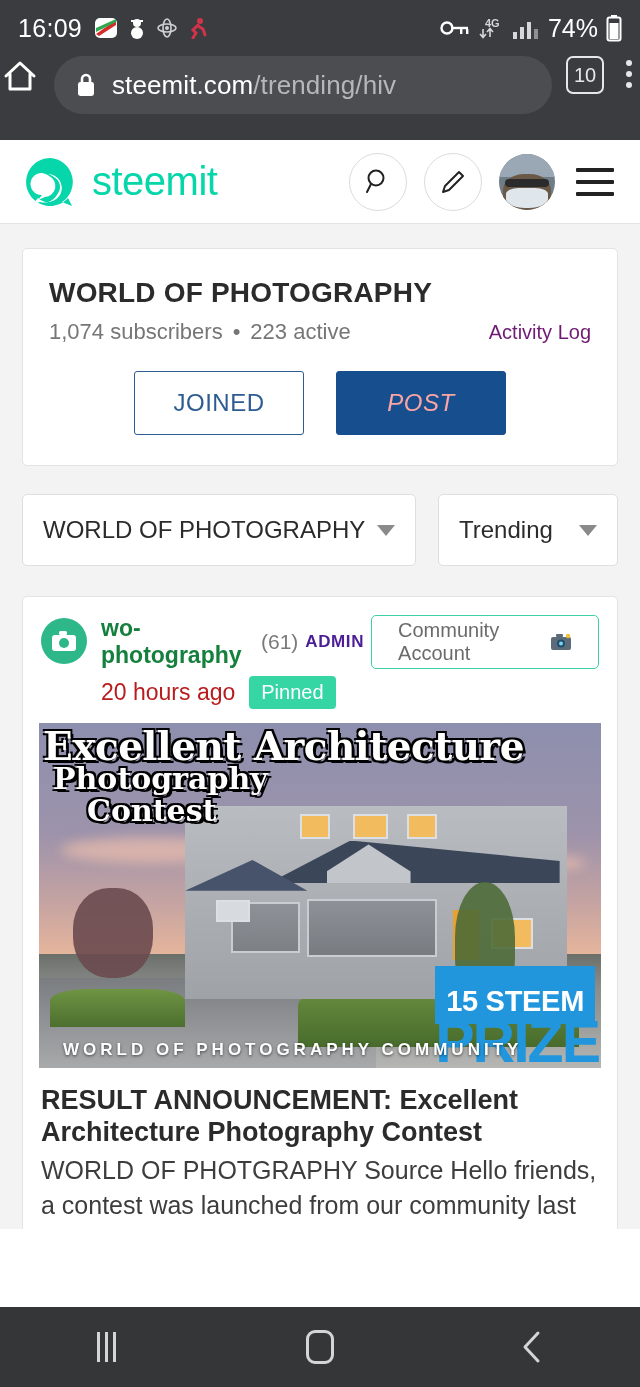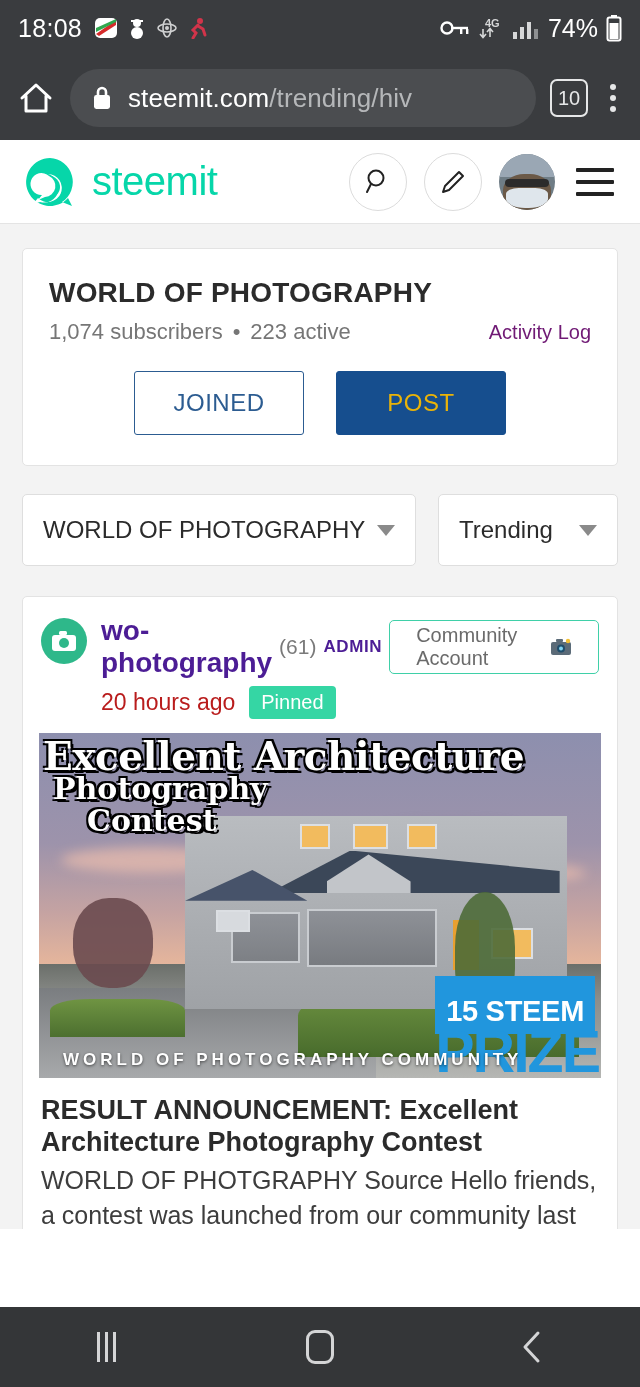--- a/index.html
+++ b/index.html
@@ -18,21 +18,21 @@
   }
   .sb-time { font-size: 25px; letter-spacing: .3px; font-weight: 400; }
   .sb-left-icons { display: flex; align-items: center; gap: 9px; margin-left: 12px; }
   .sb-right { margin-left: auto; display: flex; align-items: center; gap: 8px; }
   .sb-battery-text { font-size: 25px; }
   .ic { display: inline-block; line-height: 0; }
 
   
   .browserbar {
     height: 84px; background: #3a3c3f;
-    display: flex; align-items: center; padding: 0 16px; gap: 14px;
+    display: flex; align-items: flex-start; padding: 0 0; gap: 14px;
   }
   .omnibox {
     flex: 1; height: 58px; background: #4b4d50; border-radius: 29px;
     display: flex; align-items: center; padding: 0 20px; gap: 14px; overflow: hidden;
   }
   .url { font-size: 26px; color: #ffffff; white-space: nowrap; letter-spacing: .1px; }
   .url .dim { color: #b5b7b9; }
   .tabcount {
     width: 38px; height: 38px; border: 2.6px solid #e6e7e8; border-radius: 7px;
     color: #e6e7e8; font-size: 20px; display: flex; align-items: center;
@@ -70,21 +70,21 @@
 
   
   .comm { padding: 28px 26px 30px; }
   .comm-title { font-size: 28px; font-weight: 700; color: #2b2b2b; letter-spacing: .2px; }
   .comm-sub-row { display: flex; align-items: baseline; margin-top: 10px; }
   .comm-sub { font-size: 22px; color: #767676; }
   .activity-log { margin-left: auto; font-size: 20px; color: #701a75; }
   .comm-btns { display: flex; justify-content: center; gap: 32px; margin-top: 26px; }
   .btn { font-size: 24px; padding: 17px 0; width: 170px; text-align: center; border-radius: 3px; letter-spacing: .5px; }
   .btn-outline { border: 1.5px solid #2c5c91; color: #2c5c91; background: #fff; }
-  .btn-primary { background: #164e8e; color: #eab308; border: 1.5px solid #164e8e; }
+  .btn-primary { background: #164e8e; color: #fca5a5; border: 1.5px solid #164e8e; font-style: italic; }
 
   
   .selects { display: flex; gap: 22px; margin: 28px 22px 0; }
   .sel {
     background: #fff; border: 1px solid #dedede; border-radius: 5px; height: 72px;
     display: flex; align-items: center; padding: 0 20px;
   }
   .sel-a { flex: 1 1 auto; }
   .sel-b { width: 180px; }
   .sel-label { font-size: 24px; color: #2b2b2b; white-space: nowrap; overflow: hidden; }
@@ -93,21 +93,21 @@
 
   
   .post { margin-top: 30px; padding-bottom: 0; }
   .post-head { display: flex; padding: 18px 18px 0; gap: 14px; }
   .cam-avatar {
     width: 46px; height: 46px; border-radius: 50%; background: #2eb88a; flex: none;
     display: flex; align-items: center; justify-content: center; margin-top: 3px;
   }
   .post-meta { flex: 1; min-width: 0; }
   .meta-row1 { display: flex; align-items: center; gap: 7px; flex-wrap: nowrap; }
-  .author { font-size: 28px; font-weight: 700; color: #4c1d95; }
+  .author { font-size: 23px; font-weight: 700; color: #15803d; }
   .rep { font-size: 21px; color: #7a7a7a; }
   .admin { font-size: 17px; color: #4c1d95; font-weight: 700; letter-spacing: .6px; }
   .comm-acct {
     border: 1.5px solid #3fd0a8; border-radius: 5px; padding: 3px 26px;
     font-size: 20px; color: #6b6b6b; display: flex; align-items: center; gap: 5px;
   }
   .meta-row2 { display: flex; align-items: center; gap: 14px; margin-top: 7px; }
   .ago { font-size: 23px; color: #b91c1c; }
   .pinned { background: #35d6a4; color: #fff; font-size: 20px; padding: 5px 12px; border-radius: 4px; }
 
@@ -188,21 +188,21 @@
   .recents { display: flex; gap: 5px; }
   .recents i { width: 3px; height: 30px; background: #d4d5d6; display: block; }
   .home-sq { width: 28px; height: 34px; border: 3px solid #d4d5d6; border-radius: 9px; }
 </style>
 </head>
 <body>
 
 <div class="screen">
 
   <div class="statusbar">
-    <span class="sb-time">18:08</span>
+    <span class="sb-time">16:09</span>
     <span class="sb-left-icons">
       <span class="ic">
         <svg width="24" height="24" viewBox="0 0 24 24">
             <rect x="1" y="2" width="22" height="20" rx="5" fill="#fff"></rect>
             <path d="M2 18 L22 4 L22 9 L5 20 Z" fill="#d62b2b"></path>
             <path d="M2 12 L22 3 L22 6 L2 16 Z" fill="#2fa84f"></path>
           </svg>
       </span>
       <span class="ic">
         <svg width="20" height="24" viewBox="0 0 20 24">

